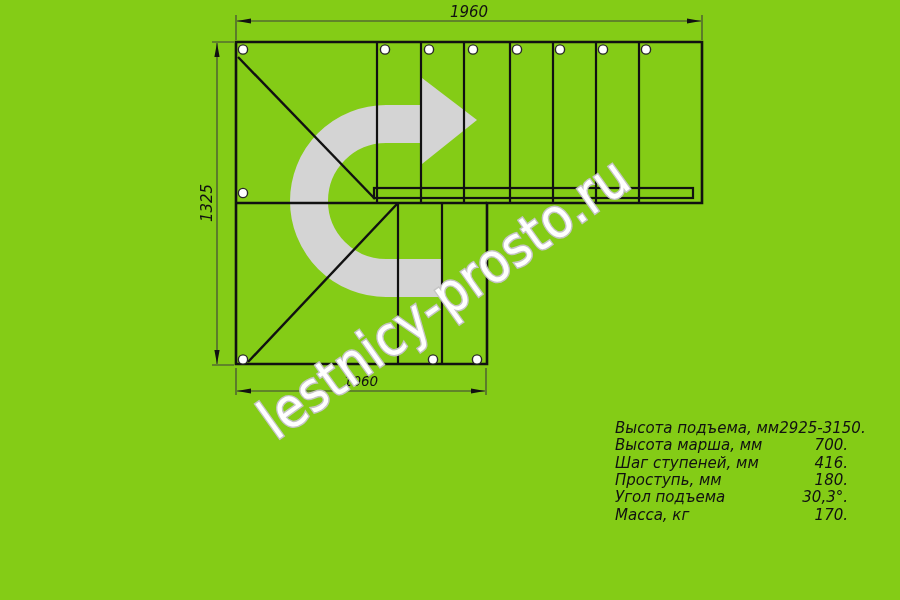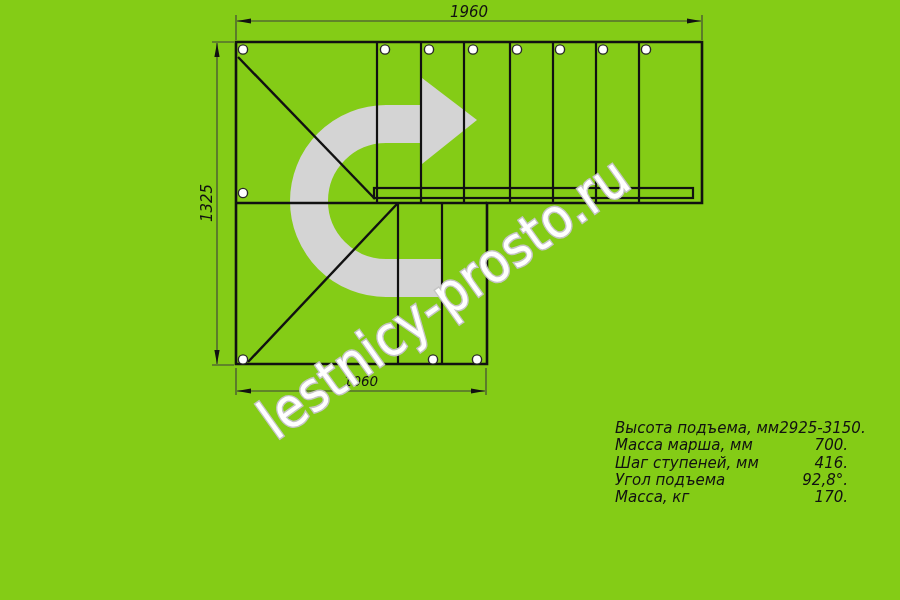--- a/index.html
+++ b/index.html
@@ -97,29 +97,33 @@
 
     <text class="wm-text" transform="translate(276,441) rotate(-35.5)" textLength="440" lengthAdjust="spacingAndGlyphs">lestnicy-prosto.ru</text>
   </svg>
 
   <div class="specs">
     <div class="spec-row">
       <span class="spec-label">Высота подъема, мм</span>
       <span class="spec-value">2925-3150.</span>
     </div>
     <div class="spec-row">
-      <span class="spec-label">Масса марша, мм</span>
+      <span class="spec-label">Высота марша, мм</span>
       <span class="spec-value">700.</span>
     </div>
     <div class="spec-row">
       <span class="spec-label">Шаг ступеней, мм</span>
       <span class="spec-value">416.</span>
     </div>
     <div class="spec-row">
+      <span class="spec-label">Проступь, мм</span>
+      <span class="spec-value">180.</span>
+    </div>
+    <div class="spec-row">
       <span class="spec-label">Угол подъема</span>
-      <span class="spec-value">92,8°.</span>
+      <span class="spec-value">30,3°.</span>
     </div>
     <div class="spec-row">
       <span class="spec-label">Масса, кг</span>
       <span class="spec-value">170.</span>
     </div>
   </div>
 </div>
 
 </body></html>

